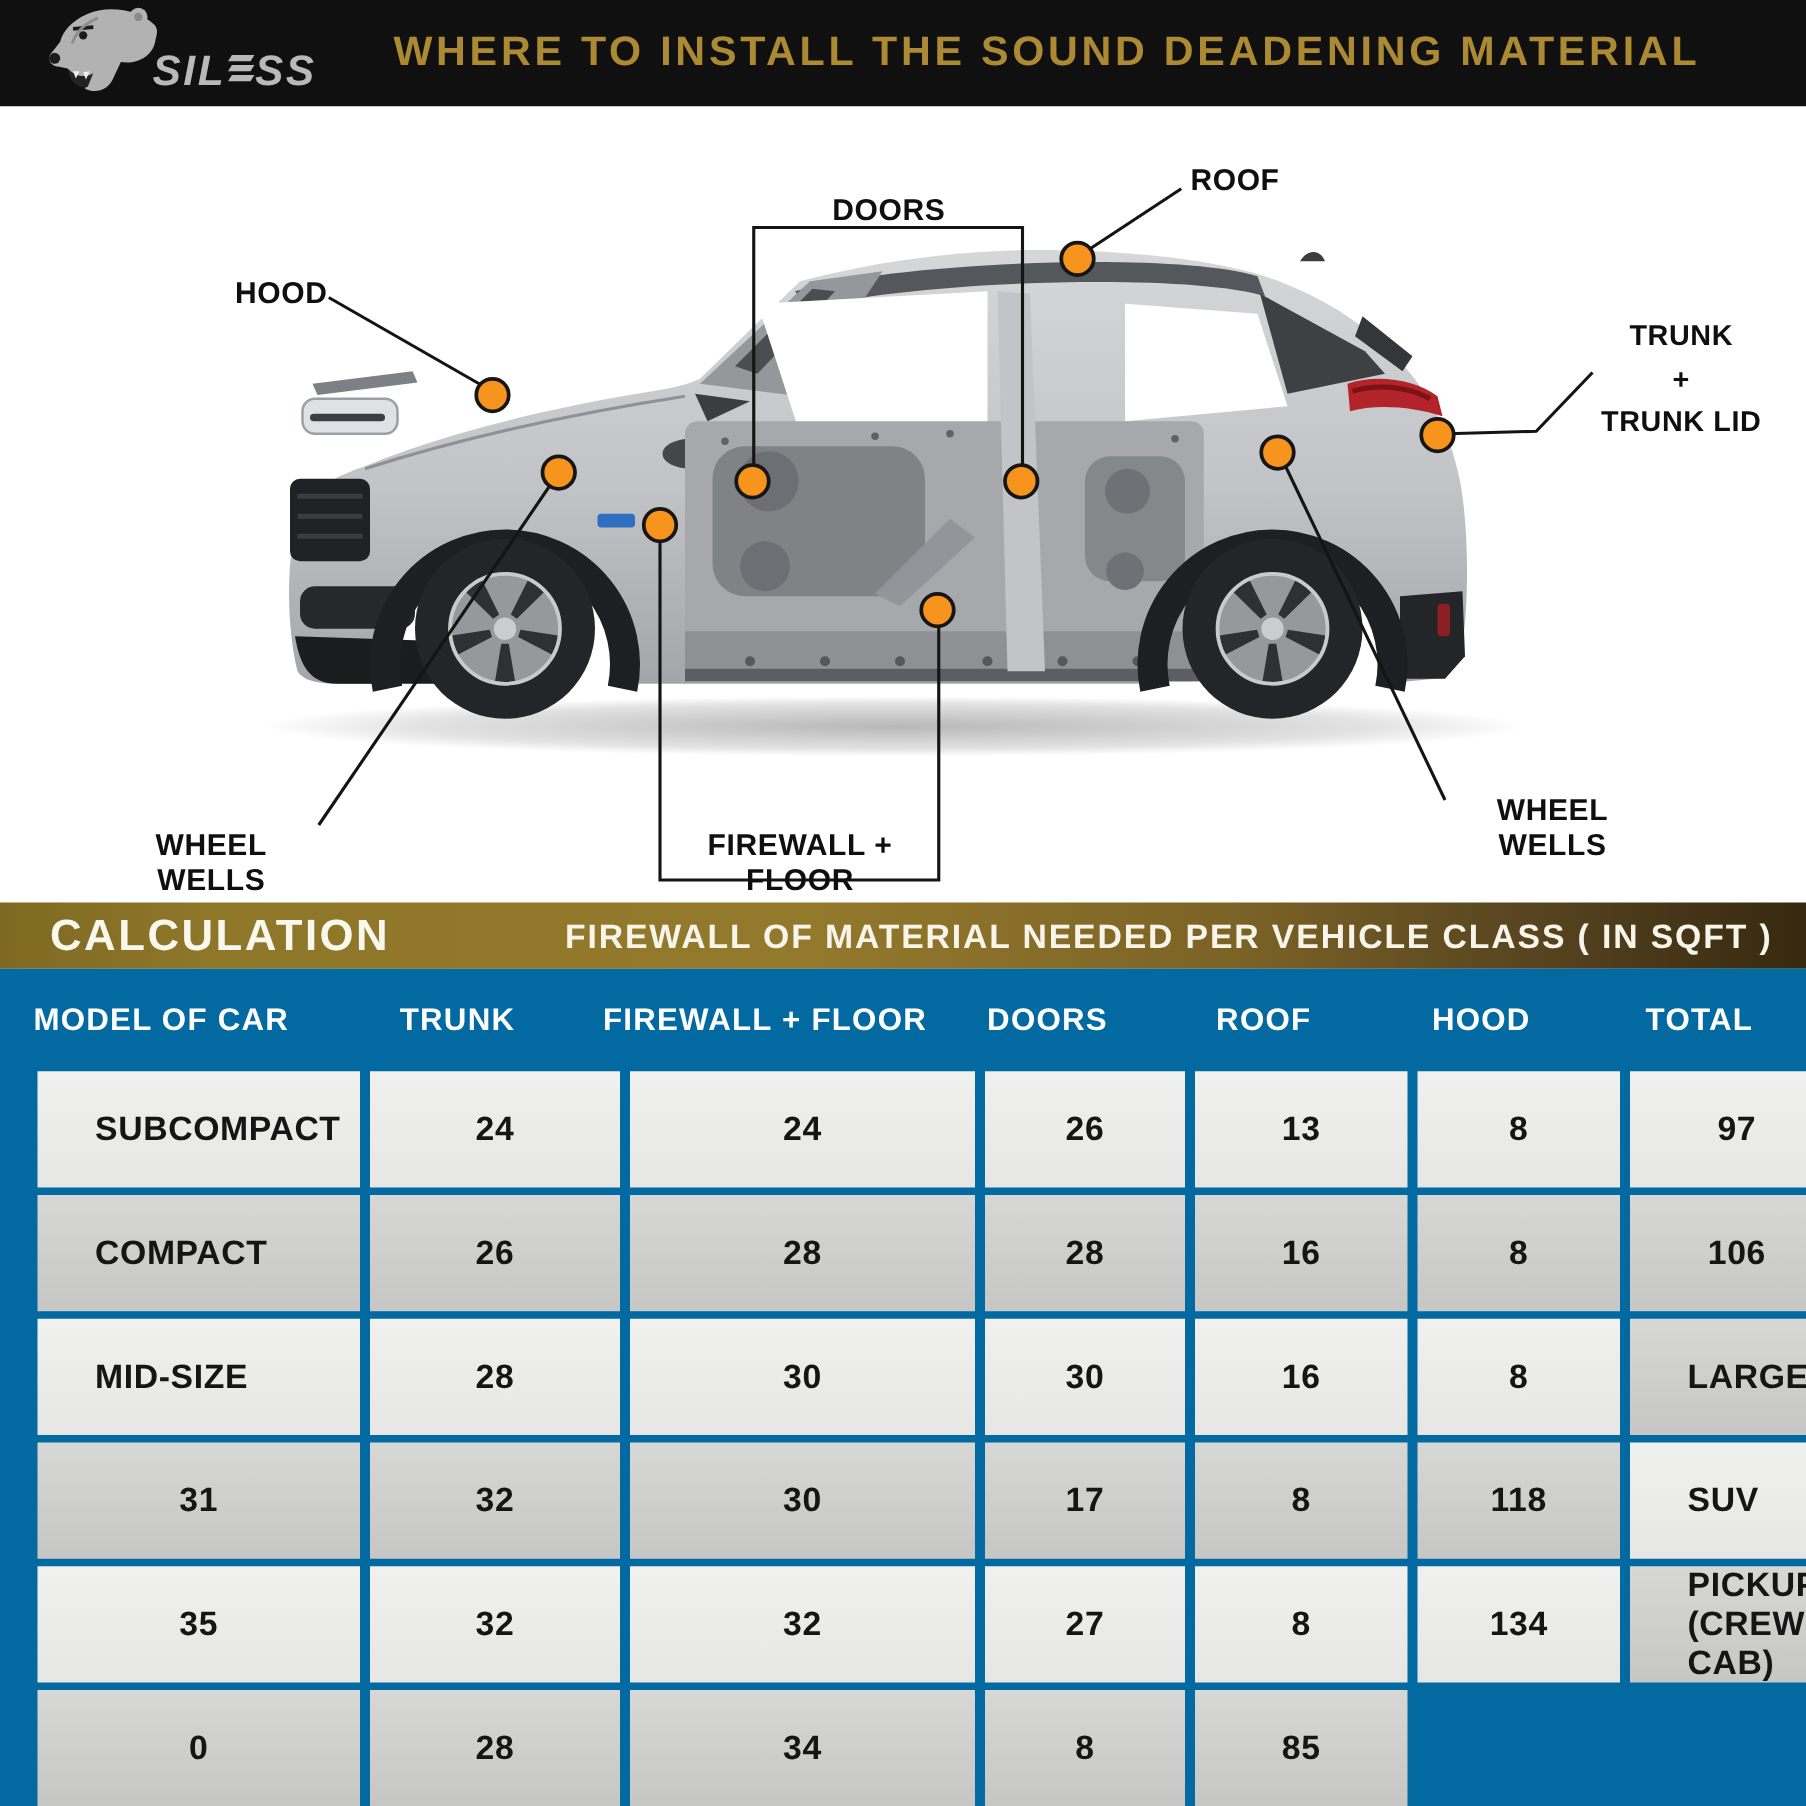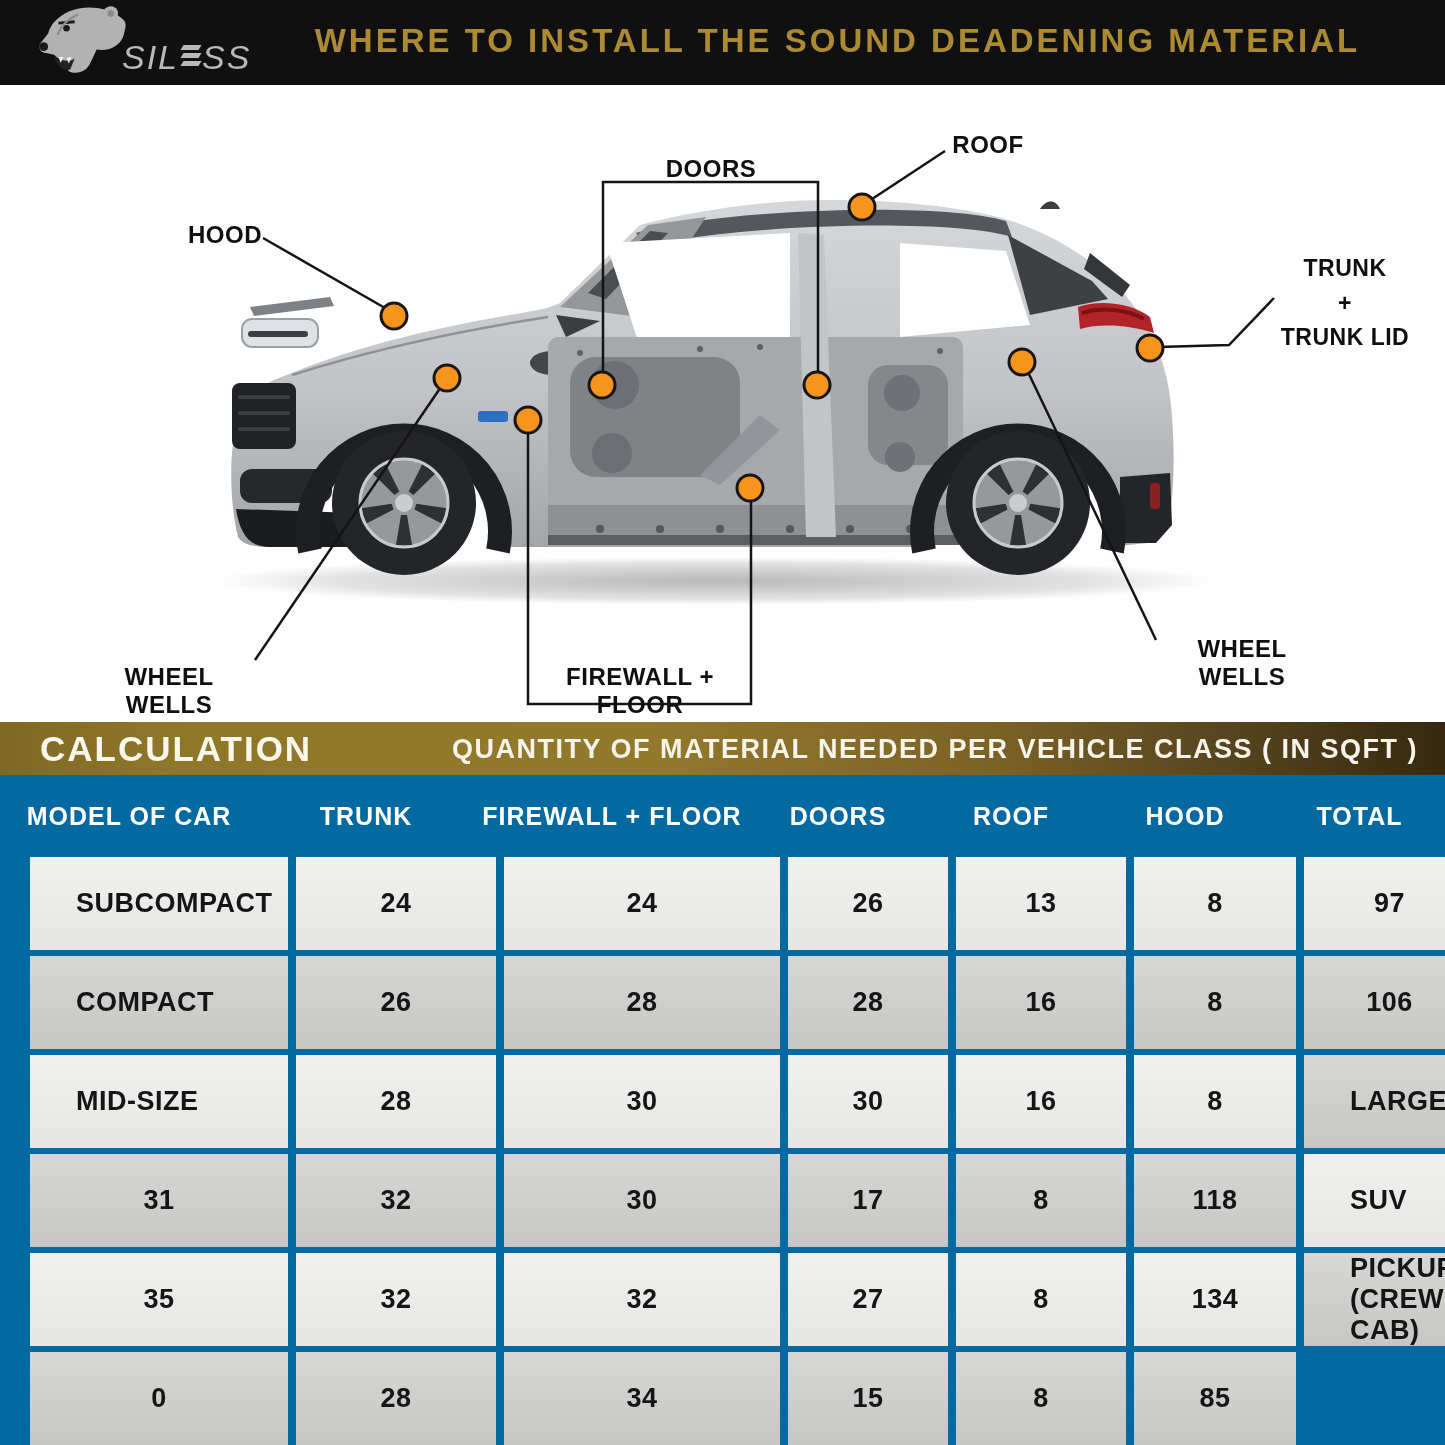--- a/index.html
+++ b/index.html
@@ -3,21 +3,21 @@
 <meta charset="utf-8">
 <style>
   html,body{margin:0;padding:0;background:#ffffff;}
   body{width:1445px;height:1445px;overflow:hidden;font-family:"Liberation Sans",sans-serif;}
   .page{position:relative;width:1445px;height:1445px;background:#ffffff;overflow:hidden;}
 
   
   .top-header{position:absolute;left:0;top:0;width:1445px;height:85px;background:#101010;border-bottom:3px solid #231b0e;}
   .logo{position:absolute;left:34px;top:2px;width:250px;height:80px;}
   .logo svg{position:absolute;left:0;top:2px;}
-  .brand-text{position:absolute;left:88px;top:36px;font-size:34px;font-weight:normal;font-style:italic;color:#b9b9b9;letter-spacing:2px;white-space:nowrap;}
+  .brand-text{position:absolute;left:88px;top:36px;font-size:34px;font-weight:bold;font-style:italic;color:#b9b9b9;letter-spacing:2px;white-space:nowrap;}
   .eslash{display:inline-block;vertical-align:baseline;margin:0 2px 0 3px;}
   .eslash .bar{width:18px;height:5px;background:#b9b9b9;margin:3px 0;transform:skewX(-32deg);}
   .main-title{position:absolute;left:255px;right:25px;top:22px;text-align:center;font-size:33px;font-weight:bold;color:#ab8a33;letter-spacing:3px;white-space:nowrap;}
 
   
   .diagram{position:absolute;left:0;top:85px;width:1445px;height:637px;background:#ffffff;}
   .diagram-svg{position:absolute;left:0;top:0;}
   .diag-label{position:absolute;font-weight:bold;color:#0f0f0f;font-size:24px;letter-spacing:0.5px;line-height:1.15;}
   .lbl-hood{left:188px;top:136px;}
   .lbl-doors{left:648px;top:70px;width:126px;text-align:center;}
@@ -207,21 +207,21 @@
     <div class="diag-label lbl-trunk">TRUNK
 +
 TRUNK LID</div>
     <div class="diag-label lbl-ww-left">WHEEL WELLS</div>
     <div class="diag-label lbl-firewall">FIREWALL + FLOOR</div>
     <div class="diag-label lbl-ww-right">WHEEL WELLS</div>
   </div>
 
   <div class="calc-bar">
     <div class="calc-title">CALCULATION</div>
-    <div class="calc-subtitle">QUANTITY OF MATERIAL NEEDED PER VEHICLE CLASS ( IN SQFT )</div>
+    <div class="calc-subtitle">FIREWALL OF MATERIAL NEEDED PER VEHICLE CLASS ( IN SQFT )</div>
   </div>
 
   <div class="calc-table">
     <div class="thead">
       <div class="hcell">MODEL OF CAR</div>
       <div class="hcell">TRUNK</div>
       <div class="hcell">FIREWALL + FLOOR</div>
       <div class="hcell">DOORS</div>
       <div class="hcell">ROOF</div>
       <div class="hcell">HOOD</div>
@@ -265,19 +265,18 @@
       <div class="cell rl">32</div>
       <div class="cell rl">32</div>
       <div class="cell rl">27</div>
       <div class="cell rl">8</div>
       <div class="cell rl">134</div>
 
       <div class="cell model rd">PICKUP (CREW CAB)</div>
       <div class="cell rd">0</div>
       <div class="cell rd">28</div>
       <div class="cell rd">34</div>
-      <div class="cell rd">15</div>
       <div class="cell rd">8</div>
       <div class="cell rd">85</div>
     </div>
   </div>
 
 </div>
 
 </body></html>

